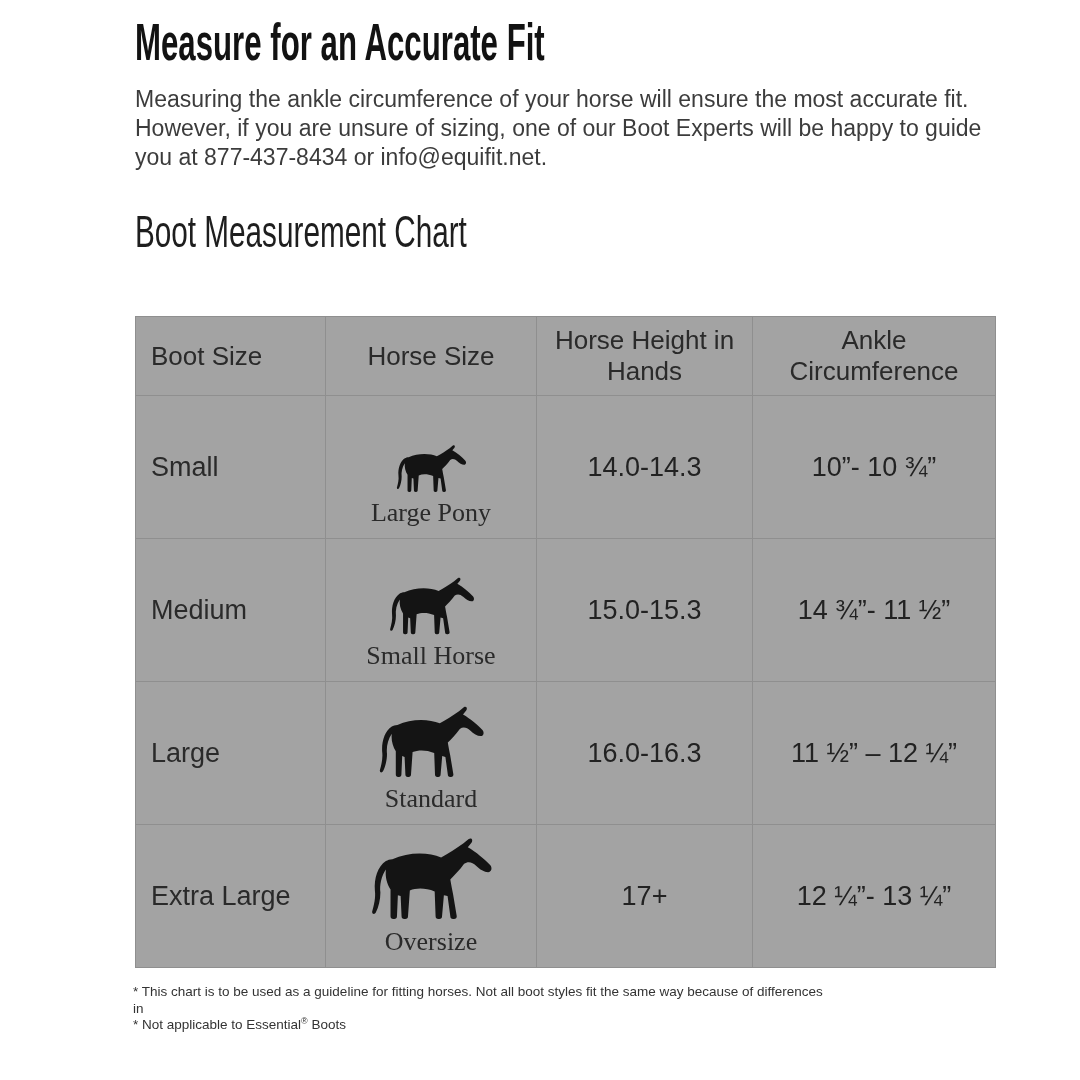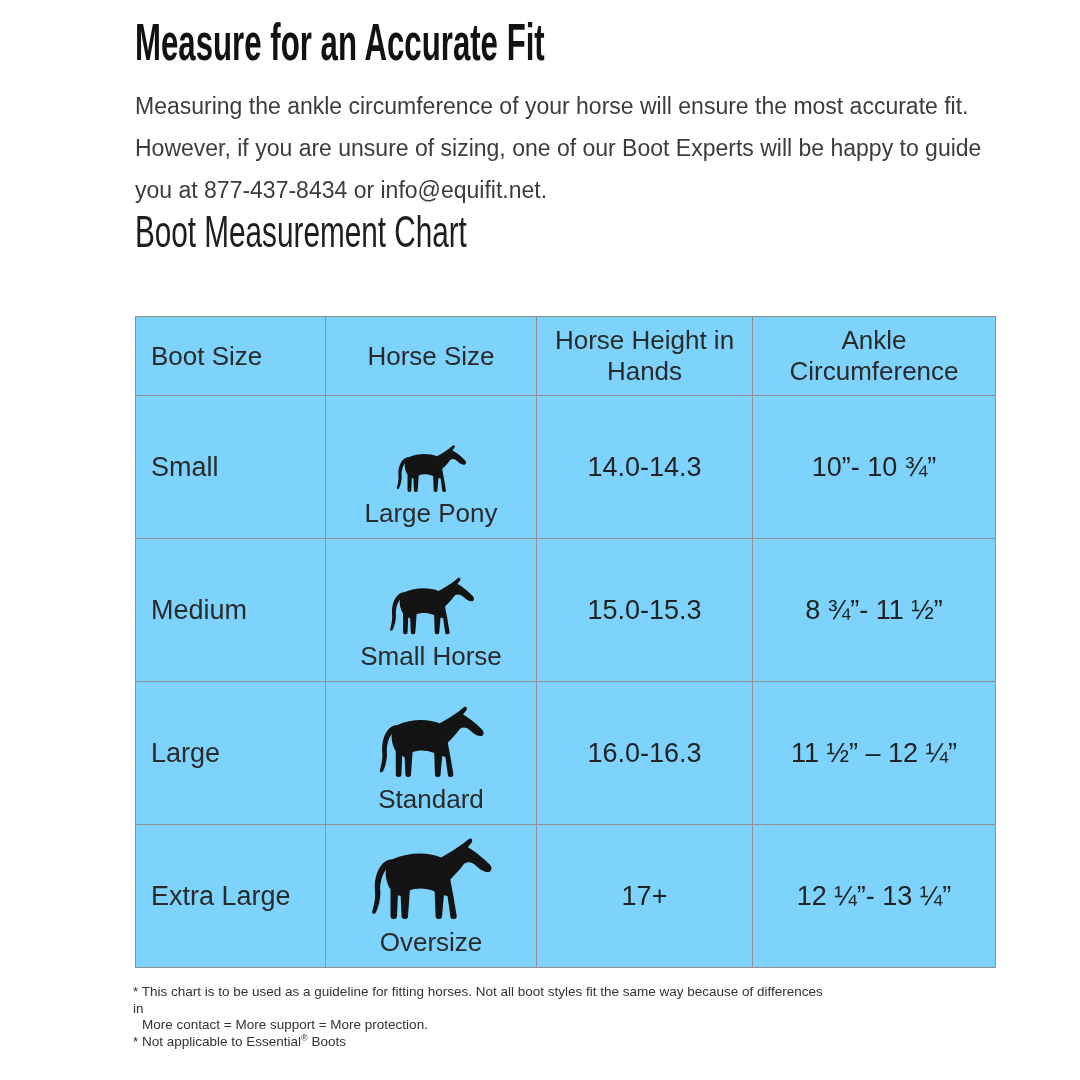--- a/index.html
+++ b/index.html
@@ -15,58 +15,58 @@
 
   .title {
     position: absolute; left: 135px; top: 12px;
     font-size: 52px; font-weight: 700; color: #121212;
     white-space: nowrap;
     transform: scaleX(0.60); transform-origin: left top;
     letter-spacing: 0px;
   }
   .intro {
     position: absolute; left: 135px; top: 85px; width: 848px;
-    font-size: 23px; line-height: 42px; color: #3c3c3c;
+    font-size: 23px; line-height: 29px; color: #3c3c3c;
   }
   .chart-heading {
     position: absolute; left: 135px; top: 206px;
     font-size: 45px; font-weight: 400; color: #1e1e1e;
     white-space: nowrap;
     transform: scaleX(0.66); transform-origin: left top;
   }
   .section-label {
     position: absolute; left: 136px; top: 281px;
     font-size: 22px; font-weight: 700; letter-spacing: 2.5px; color: #2b2b2b;
   }
 
   table.boot-table {
     position: absolute; left: 135px; top: 316px;
     width: 860px; border-collapse: collapse; table-layout: fixed;
-    background: #7dd3fc;
+    background: #a3a3a3;
   }
   .boot-table th, .boot-table td {
     border: 1px solid #8f8f8f;
   }
   .boot-table thead tr { height: 79px; }
   .boot-table tbody tr { height: 143px; }
   .boot-table th {
     font-weight: 400; font-size: 26px; line-height: 31px;
     text-align: center; vertical-align: middle; color: #2a2a2a;
     padding: 4px 10px;
   }
   .boot-table th.col-boot { text-align: left; padding-left: 15px; }
   td.cell-boot {
     text-align: left; padding-left: 15px;
     font-size: 27px; color: #2a2a2a; vertical-align: middle;
   }
   td.cell-center {
     text-align: center; font-size: 27px; color: #222; vertical-align: middle;
   }
   td.cell-horse { text-align: center; vertical-align: bottom; padding-bottom: 10px; }
-  .horse-wrap { display: flex; flex-direction: column; align-items: center; justify-content: flex-end; }
+  .horse-wrap { display: flex; flex-direction: column; align-items: center; justify-content: flex-end; font-family: Liberation Serif, serif; }
   .horse-svg { display: block; margin-bottom: 4px; }
   .horse-svg path { fill: #141414; }
   .horse-label { font-size: 26px; color: #2a2a2a; line-height: 30px; }
 
   .s1 { width: 80px;  height: 50px; }
   .s2 { width: 97px;  height: 61px; }
   .s3 { width: 120px; height: 75px; }
   .s4 { width: 138px; height: 87px; }
 
   .footnotes {
@@ -121,21 +121,21 @@
         <td class="cell-boot">Medium</td>
         <td class="cell-horse">
           <div class="horse-wrap">
             <svg class="horse-svg s2" viewBox="0 0 150 92" aria-hidden="true">
               <path d="M33 24 C50 16 72 16 86 22 C94 18 103 12 110 7 L116 2 C119 0 121 3 119 6 L115 11 C124 16 133 24 139 30 C142 33 141 38 137 38 C133 38 128 35 124 31 C120 27 115 26 111 29 C106 36 100 42 96 46 C97 52 98 57 99 62 L103 86 C103 88 102 89 100 89 L99 89 C97 89 96 88 96 86 L93 64 L89 63 L87 86 C87 88 86 89 84 89 L83 89 C81 89 80 88 80 86 L79 59 C69 55 59 55 52 58 L50 86 C50 88 49 89 47 89 L46 89 C44 89 43 88 43 86 L42 64 L39 63 L38 86 C38 88 37 89 35 89 L34 89 C32 89 31 88 31 86 L31 57 C27 50 25 43 26 35 C21 42 19 52 20 60 C20 68 18 76 15 82 C14 84 11 84 11 81 C13 74 15 66 14 58 C13 45 17 32 26 26 C28 25 30 24 33 24 Z"></path>
             </svg>
             <span class="horse-label">Small Horse</span>
           </div>
         </td>
         <td class="cell-center">15.0-15.3</td>
-        <td class="cell-center">8 ¾”- 11 ½”</td>
+        <td class="cell-center">14 ¾”- 11 ½”</td>
       </tr>
       <tr>
         <td class="cell-boot">Large</td>
         <td class="cell-horse">
           <div class="horse-wrap">
             <svg class="horse-svg s3" viewBox="0 0 150 92" aria-hidden="true">
               <path d="M33 24 C50 16 72 16 86 22 C94 18 103 12 110 7 L116 2 C119 0 121 3 119 6 L115 11 C124 16 133 24 139 30 C142 33 141 38 137 38 C133 38 128 35 124 31 C120 27 115 26 111 29 C106 36 100 42 96 46 C97 52 98 57 99 62 L103 86 C103 88 102 89 100 89 L99 89 C97 89 96 88 96 86 L93 64 L89 63 L87 86 C87 88 86 89 84 89 L83 89 C81 89 80 88 80 86 L79 59 C69 55 59 55 52 58 L50 86 C50 88 49 89 47 89 L46 89 C44 89 43 88 43 86 L42 64 L39 63 L38 86 C38 88 37 89 35 89 L34 89 C32 89 31 88 31 86 L31 57 C27 50 25 43 26 35 C21 42 19 52 20 60 C20 68 18 76 15 82 C14 84 11 84 11 81 C13 74 15 66 14 58 C13 45 17 32 26 26 C28 25 30 24 33 24 Z"></path>
             </svg>
             <span class="horse-label">Standard</span>
           </div>
@@ -154,17 +154,16 @@
           </div>
         </td>
         <td class="cell-center">17+</td>
         <td class="cell-center">12 ¼”- 13 ¼”</td>
       </tr>
     </tbody>
   </table>
 
   <div class="footnotes">
     <div>* This chart is to be used as a guideline for fitting horses. Not all boot styles fit the same way because of differences in</div>
-    <div class="indent">More contact = More support = More protection.</div>
     <div><span>* Not applicable to Essential</span><sup>®</sup><span> Boots</span></div>
   </div>
 
 </div>
 
 </body></html>

